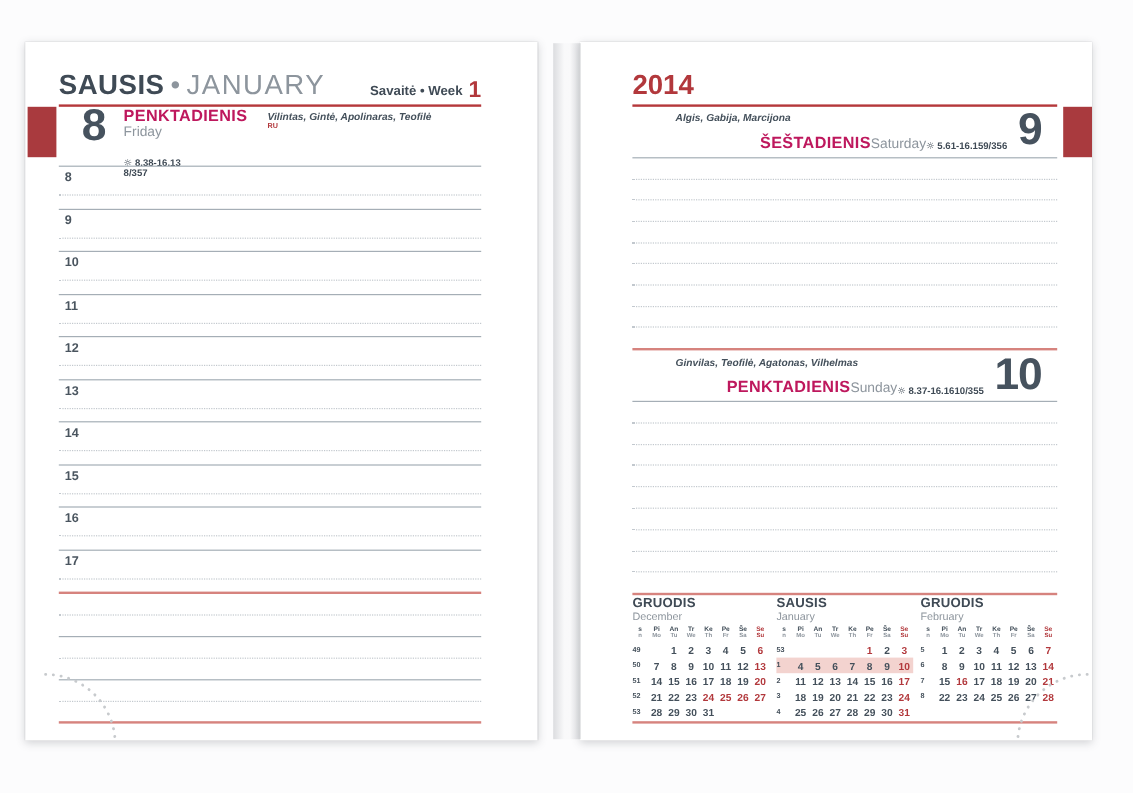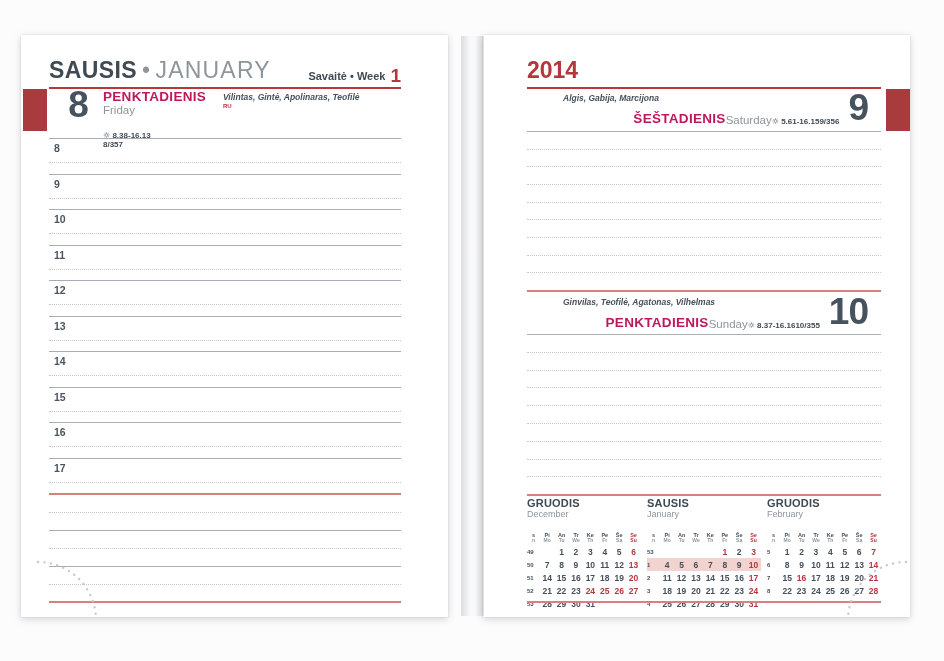--- a/index.html
+++ b/index.html
@@ -61,21 +61,21 @@
   .day-right { position:absolute; right:42px; display:flex; gap:9px; text-align:right; }
   .day-right .info { display:flex; flex-direction:row; align-items:flex-end; }
   .page-right .hline { left:44px; right:29px; }
   .ruled { position:absolute; left:44px; right:29px; }
   .rline { position:absolute; left:0; right:0; border-top:1px dotted #c2c8ce; }
 
   
   #mini-calendars { position:absolute; left:44px; top:463px; width:354px; display:flex; gap:6px; }
   .mini-cal { width:114px; }
   .mc-title { font-size:11px; font-weight:700; color:#3f4a55; line-height:11px; letter-spacing:.2px; }
-  .mc-sub { font-size:9px; color:#8d959d; line-height:10px; margin-bottom:14px; }
+  .mc-sub { font-size:9px; color:#8d959d; line-height:10px; margin-bottom:4px; }
   .mc-row { display:flex; height:13.2px; align-items:center; }
   .mc-head { height:12px; align-items:flex-start; }
   .mc-wk { width:13px; font-size:6px; font-weight:700; color:#44505b; }
   .mc-d { width:14.4px; text-align:center; font-size:8.5px; font-weight:700; color:#44505b; }
   .mc-hcell { display:flex; flex-direction:column; align-items:center; line-height:5px; }
   .mc-hcell .h-top { font-size:5.5px; font-weight:700; color:#44505b; }
   .mc-hcell .h-bot { font-size:5px; color:#8d959d; }
   .mc-hcell.red .h-top, .mc-hcell.red .h-bot { color:#b2383c; }
   .mc-d.red { color:#b2383c; }
   .mc-row.hl { background:#f3d3cf; }

